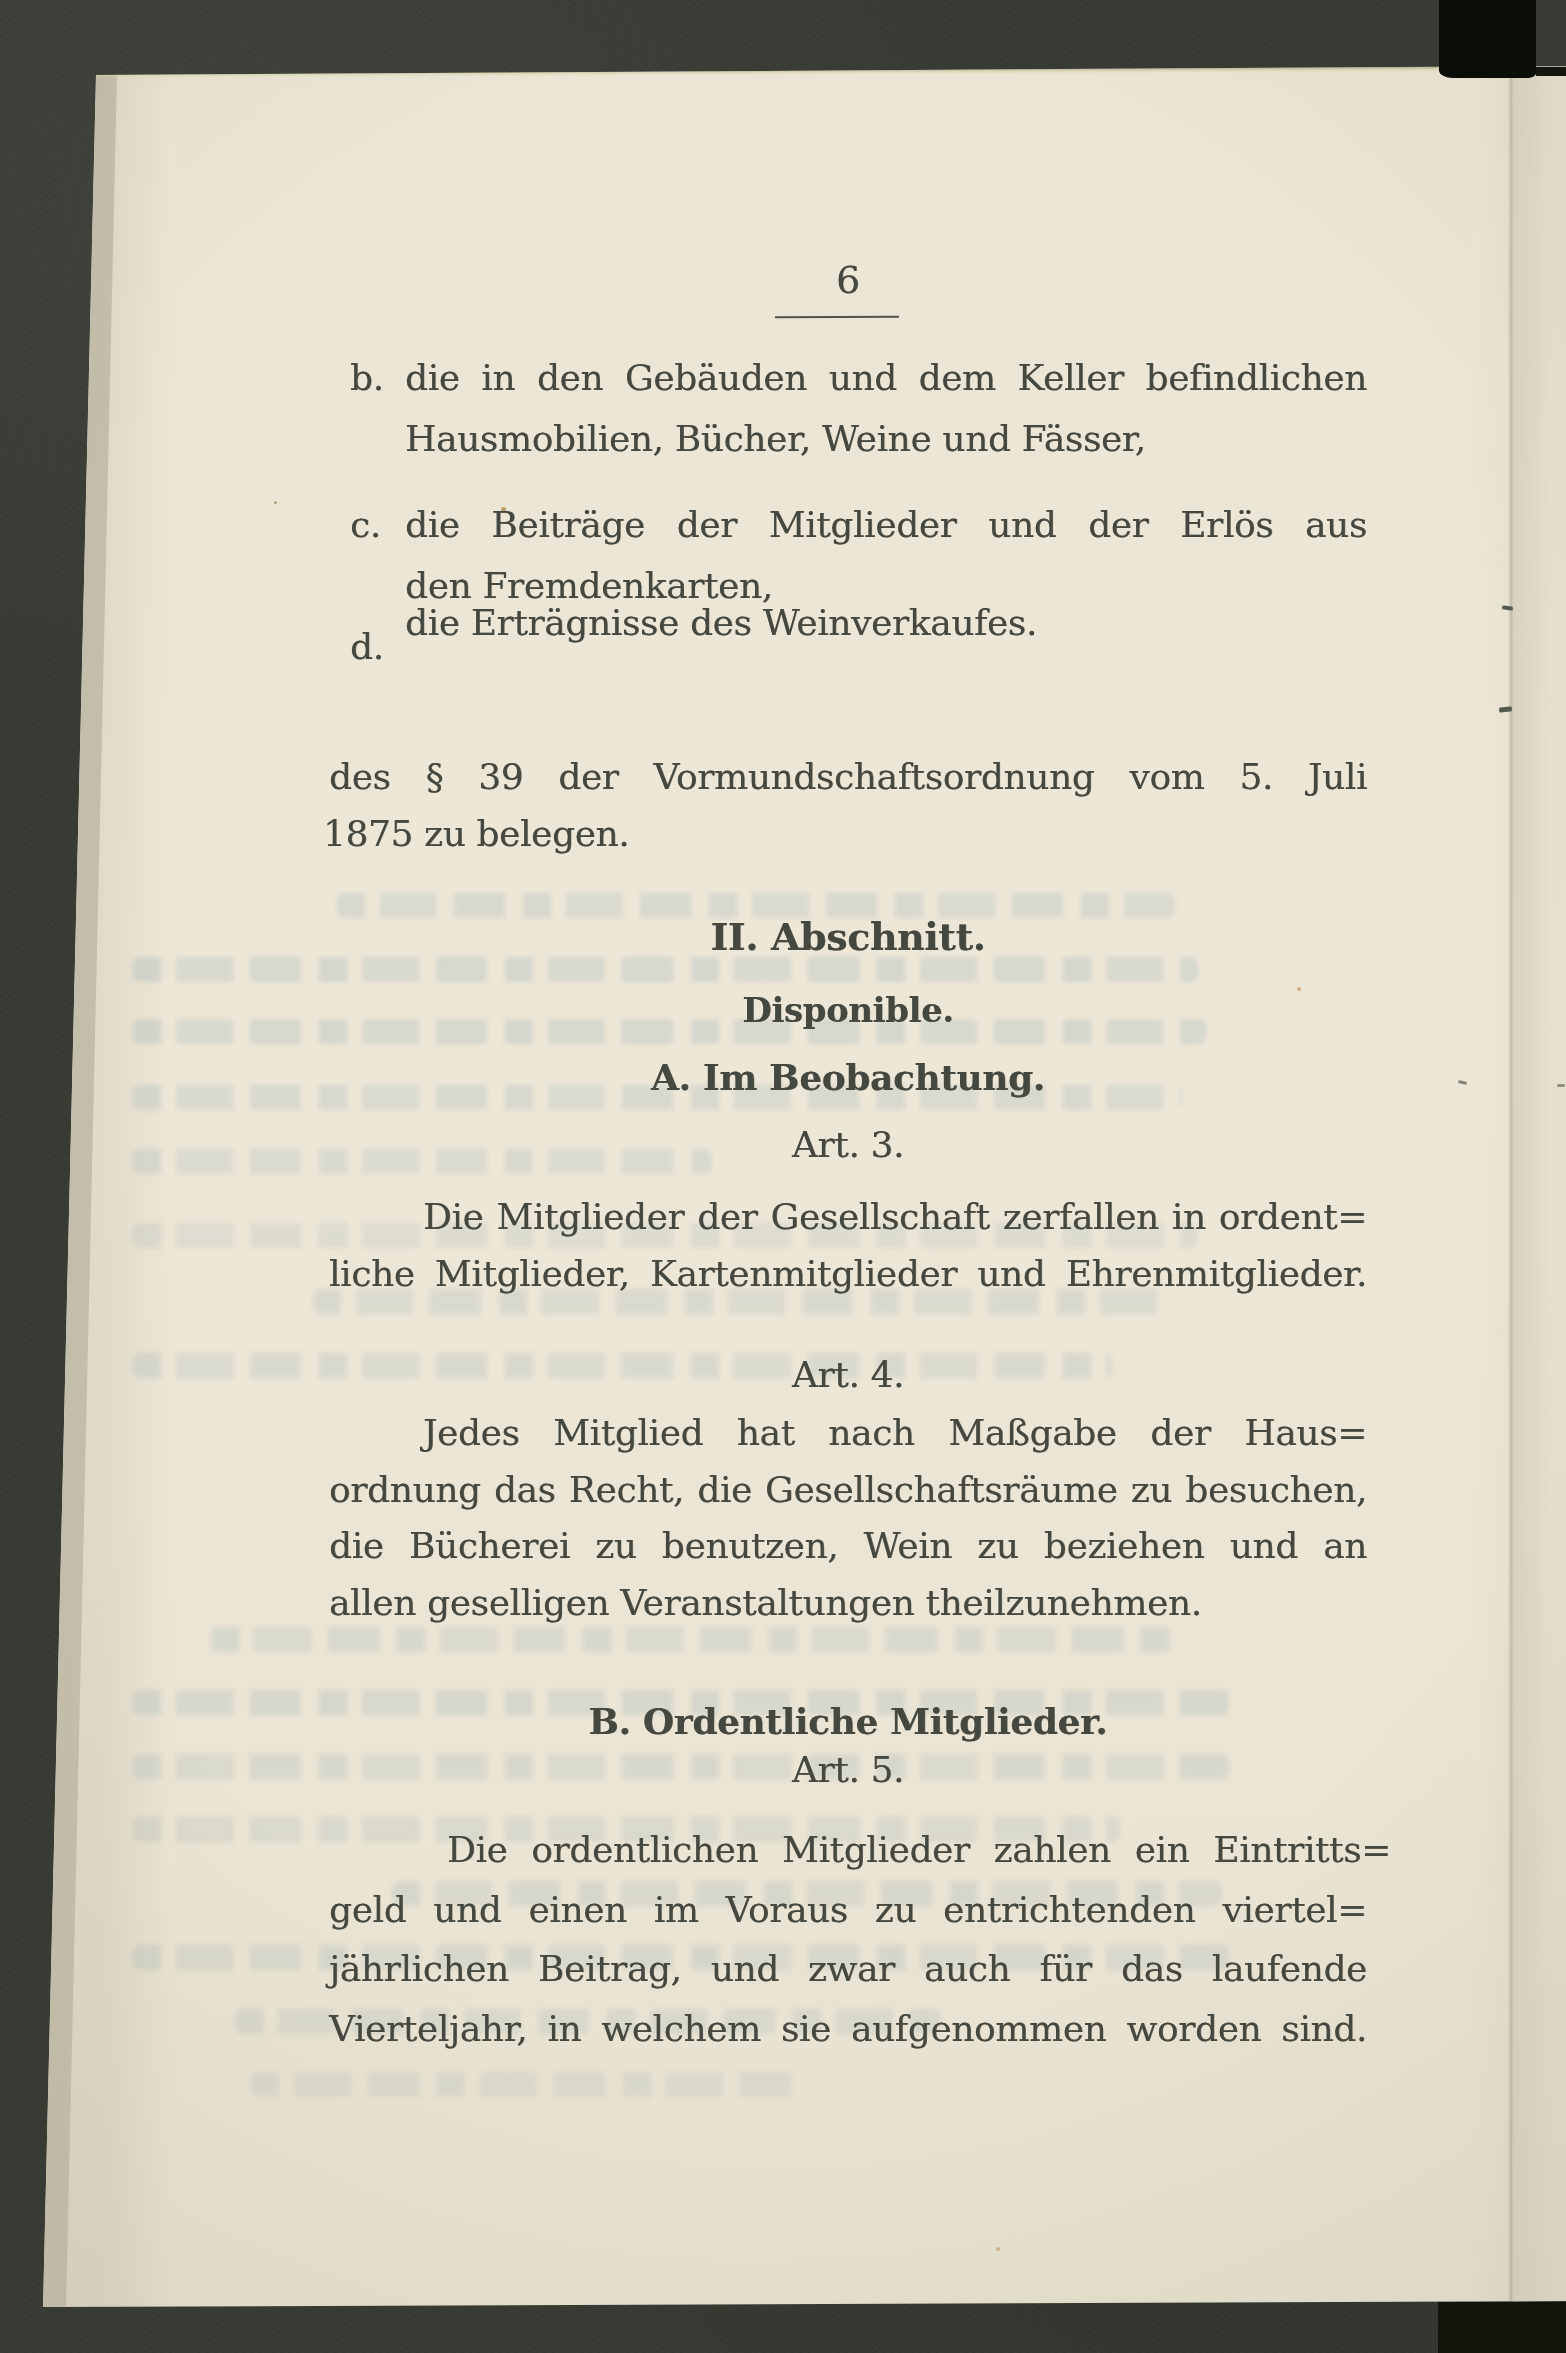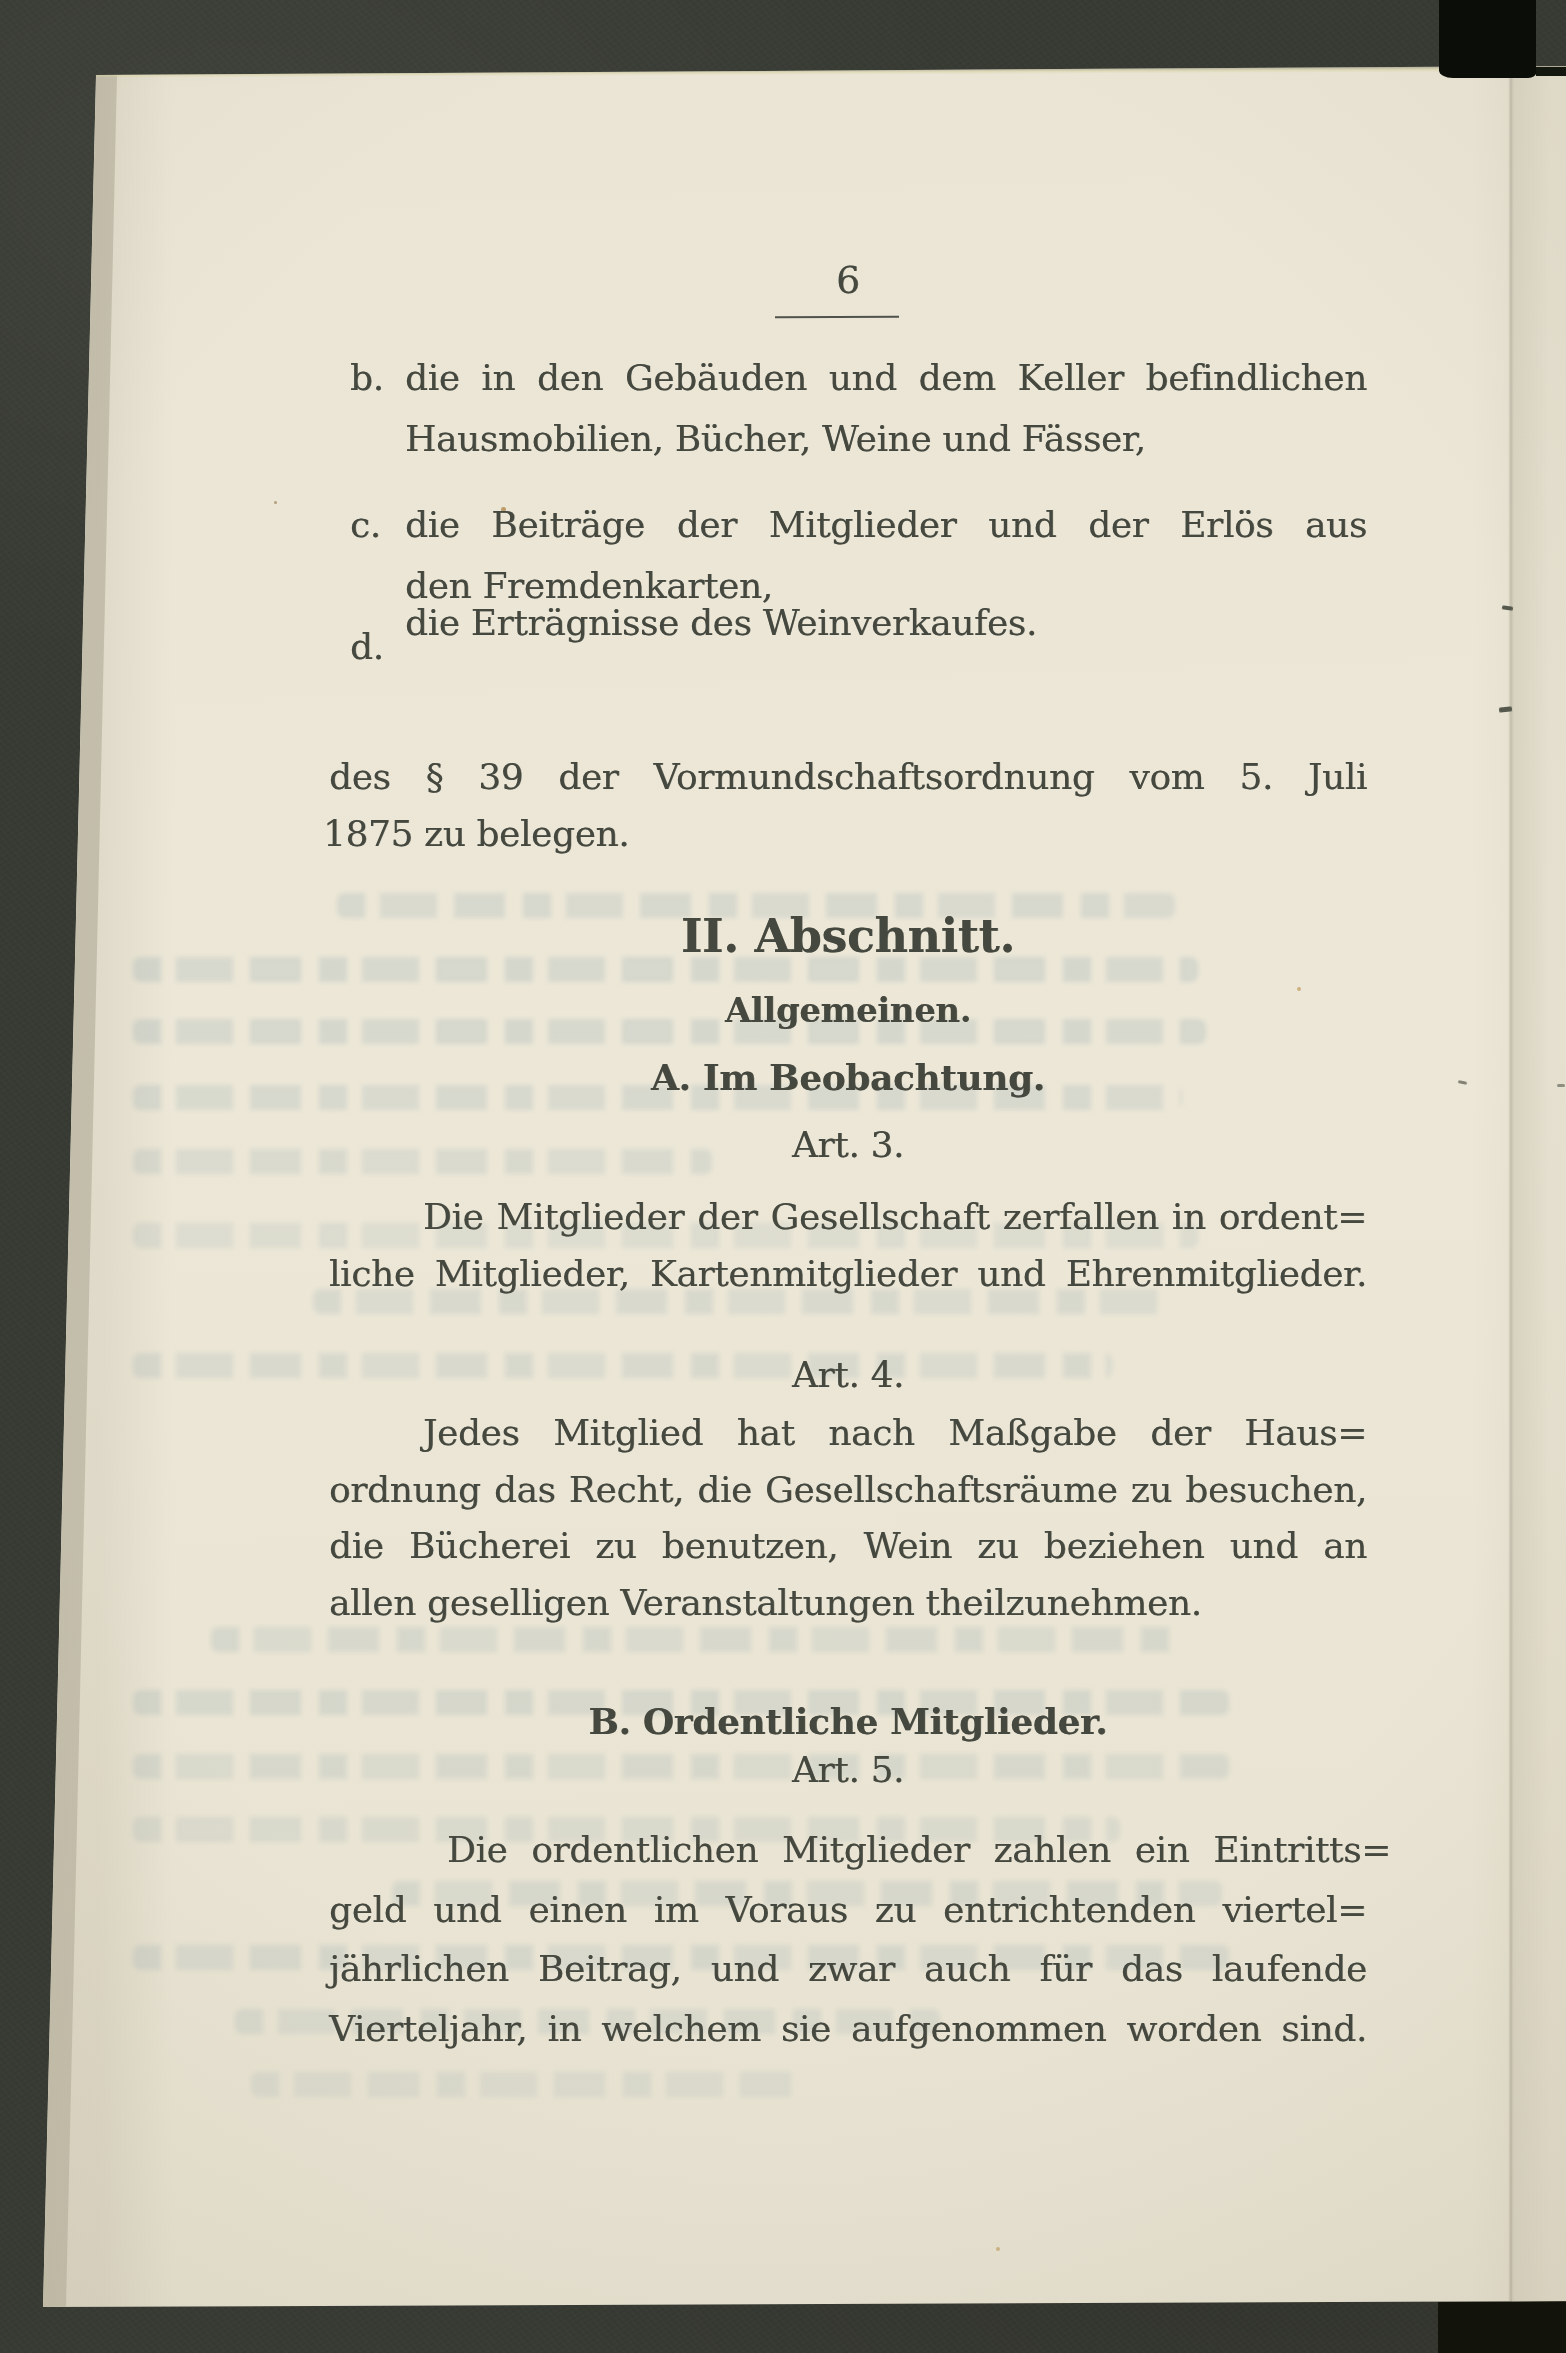--- a/index.html
+++ b/index.html
@@ -46,21 +46,21 @@
       rgba(128,156,168,0.33) 117px 168px, rgba(128,156,168,0) 168px 186px);}
   
   .txt{position:absolute;color:#45483f;font-size:36px;line-height:47px;white-space:nowrap;
     text-shadow:0.4px 0.4px 0.6px rgba(62,64,55,0.55);letter-spacing:-0.4px;}
   .jfull{left:329px;width:1038px;white-space:normal;text-align:justify;text-align-last:justify;}
   .jindent{left:423px;width:944px;white-space:normal;text-align:justify;text-align-last:justify;}
   .jlist{left:405px;width:962px;white-space:normal;text-align:justify;text-align-last:justify;}
   .center{left:329px;width:1038px;text-align:center;white-space:normal;}
   .bold{font-weight:bold;}
   .pnum{font-size:38px;}
-  .h1{font-size:46px;}
+  .h1{font-size:38px;}
   .rule{position:absolute;left:775px;top:316px;width:124px;height:2.3px;background:#50534b;transform:rotate(-0.3deg);}
   .blob-tr{position:absolute;left:1439px;top:0;width:97px;height:78px;background:#0b0d08;
     border-bottom-left-radius:14px 7.8px;border-bottom-right-radius:7.8px 4.7px;}
   .blob-edge{position:absolute;left:1536px;top:67px;width:30px;height:9.4px;background:#141610;}
   .black-br{position:absolute;left:1438px;top:2302px;width:128px;height:52px;background:#12140c;}
 </style>
 </head>
 <body>
 
 <div id="scan">
@@ -109,21 +109,21 @@
     <div class="txt jlist" style="top:501px;">die Beiträge der Mitglieder und der Erlös aus</div>
     <div class="txt" style="left:405px;top:562px;">den Fremdenkarten,</div>
 
     <div class="txt" style="left:350px;top:623px;">d.</div>
     <div class="txt" style="left:405px;top:599px;">die Erträgnisse des Weinverkaufes.</div>
 
     <div class="txt jfull" style="top:753px;">des § 39 der Vormundschaftsordnung vom 5. Juli</div>
     <div class="txt" style="left:323px;top:810px;">1875 zu belegen.</div>
 
     <div class="txt center bold h1" style="top:913px;">II. Abschnitt.</div>
-    <div class="txt center bold" style="top:987px;font-size:34px;">Allgemeinen.</div>
+    <div class="txt center bold" style="top:987px;font-size:34px;">Disponible.</div>
     <div class="txt center bold" style="top:1054px;">A. Im Beobachtung.</div>
     <div class="txt center" style="top:1121px;">Art. 3.</div>
 
     <div class="txt jindent" style="top:1193px;">Die Mitglieder der Gesellschaft zerfallen in ordent=</div>
     <div class="txt jfull" style="top:1250px;">liche Mitglieder, Kartenmitglieder und Ehrenmitglieder.</div>
 
     <div class="txt center" style="top:1326px;margin-top:25px;">Art. 4.</div>
 
     <div class="txt jindent" style="top:1409px;">Jedes Mitglied hat nach Maßgabe der Haus=</div>
     <div class="txt jfull" style="top:1466px;">ordnung das Recht, die Gesellschaftsräume zu besuchen,</div>

